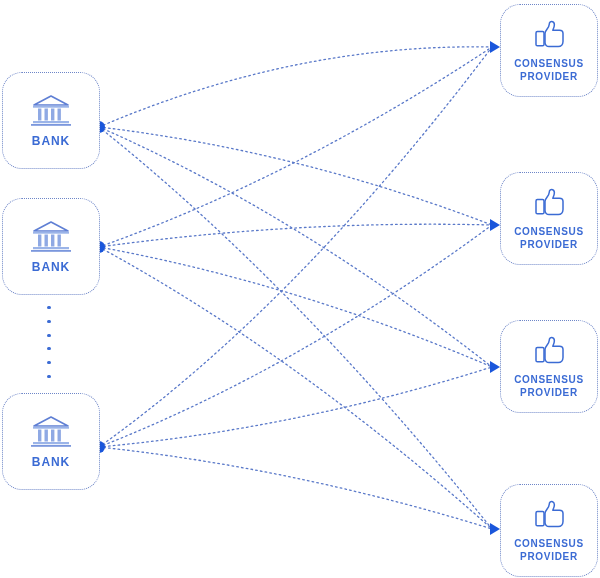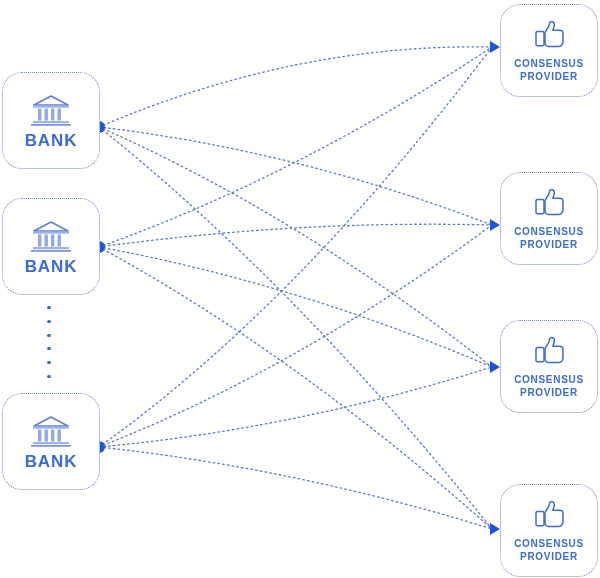--- a/index.html
+++ b/index.html
@@ -46,21 +46,21 @@
     height: 93px;
   }
   .node-icon {
     display: block;
     line-height: 0;
   }
   .bank-icon { margin-bottom: 7px; }
   .provider-icon { margin-bottom: 6px; }
   .node-label {
     color: #3b6bd4;
-    font-size: 17px;
+    font-size: 12px;
     font-weight: bold;
     letter-spacing: 0.9px;
     text-align: center;
     line-height: 14px;
     white-space: pre-line;
   }
   .provider-label {
     font-size: 10px;
     letter-spacing: 0.7px;
     line-height: 13px;

